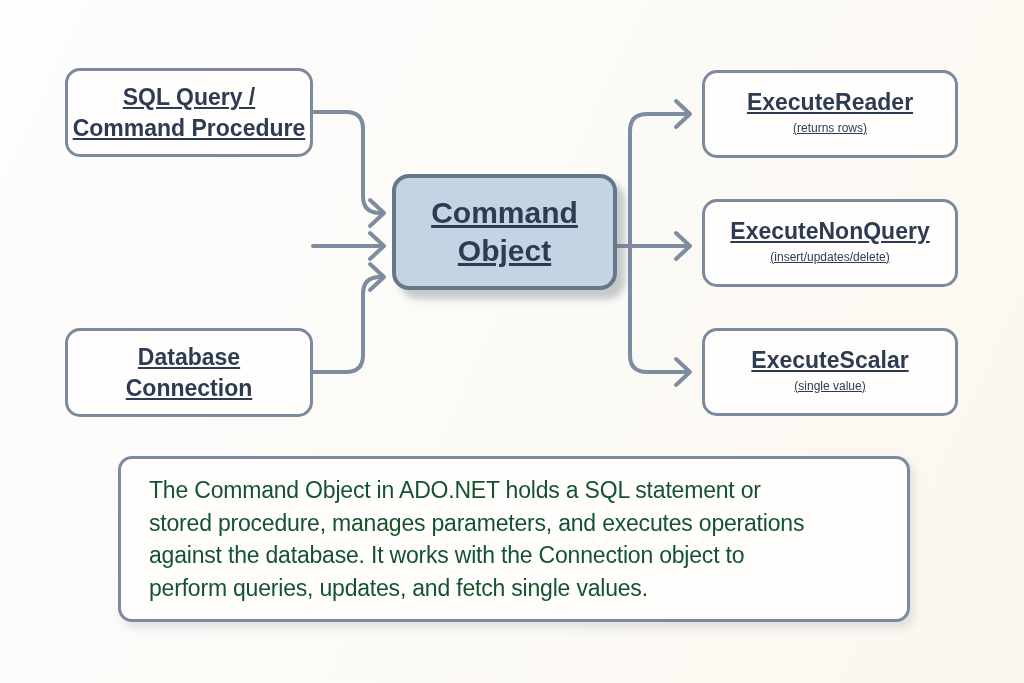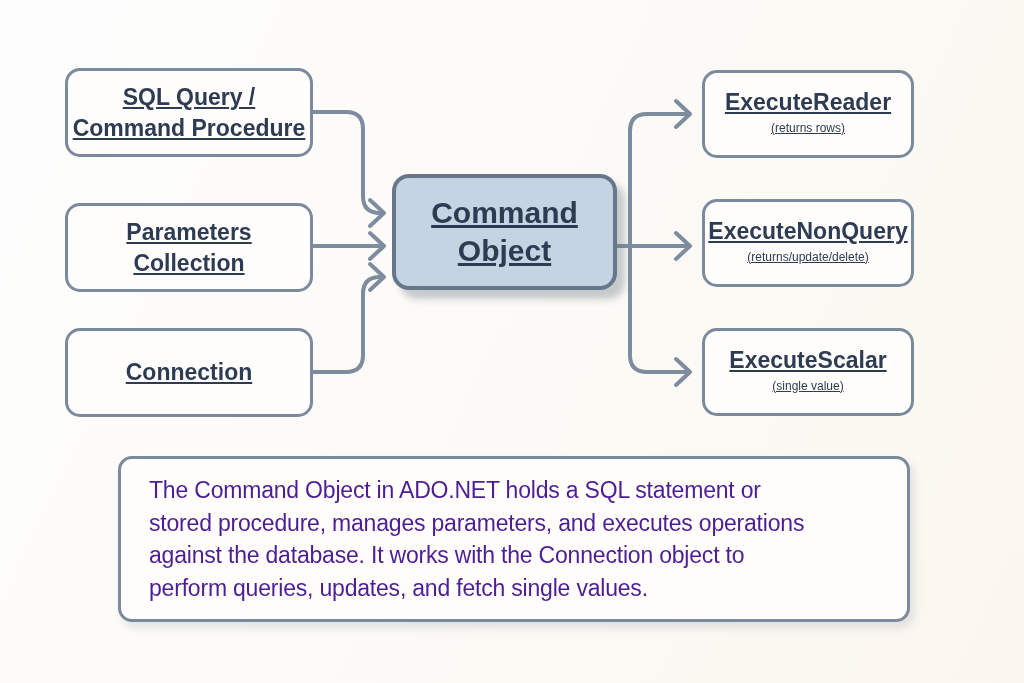--- a/index.html
+++ b/index.html
@@ -43,21 +43,21 @@
   .input-node {
     left: 65px;
     width: 248px;
     height: 89px;
     font-size: 23px;
     font-weight: 600;
     line-height: 31px;
   }
   .output-node {
     left: 702px;
-    width: 212px;
+    width: 256px;
     height: 88px;
   }
   .output-title {
     font-size: 23px;
     font-weight: 700;
     line-height: 28px;
   }
   .output-subtitle {
     font-size: 12px;
     font-weight: 400;
@@ -82,21 +82,21 @@
     top: 456px;
     width: 792px;
     height: 166px;
     background: #fffefd;
     border: 3px solid #7b8a9c;
     border-radius: 14px;
     padding: 24px 28px;
     display: flex;
     flex-direction: column;
     justify-content: center;
-    color: #4c1d95;
+    color: #14532d;
     font-size: 23px;
     line-height: 32.5px;
     letter-spacing: -0.2px;
     box-shadow: 4px 6px 8px rgba(130, 140, 152, 0.22);
   }
 </style>
 </head>
 <body>
 
 <div id="stage">
@@ -115,40 +115,37 @@
     <path d="M617,246 H687"></path>
     <path d="M676,233 L690,246 L676,259"></path>
     <path d="M630,246 V355 Q630,372 647,372 H687"></path>
     <path d="M676,359 L690,372 L676,385"></path>
   </svg>
 
   <div class="node input-node" style="top:68px">
     <div>SQL Query /</div>
     <div>Command Procedure</div>
   </div>
-  <div class="node input-node" style="top:203px">
-    <div>Parameters</div>
-    <div>Collection</div>
-  </div>
   <div class="node input-node" style="top:328px">
+    <div>Database</div>
     <div>Connection</div>
   </div>
 
   <div class="node" id="command-node">
     <div>Command</div>
     <div>Object</div>
   </div>
 
   <div class="node output-node" style="top:70px">
     <div class="output-title">ExecuteReader</div>
     <div class="output-subtitle">(returns rows)</div>
   </div>
   <div class="node output-node" style="top:199px">
     <div class="output-title">ExecuteNonQuery</div>
-    <div class="output-subtitle">(returns/update/delete)</div>
+    <div class="output-subtitle">(insert/updates/delete)</div>
   </div>
   <div class="node output-node" style="top:328px">
     <div class="output-title">ExecuteScalar</div>
     <div class="output-subtitle">(single value)</div>
   </div>
 
   <div id="note-box">
     <div>The Command Object in ADO.NET holds a SQL statement or</div>
     <div>stored procedure, manages parameters, and executes operations</div>
     <div>against the database. It works with the Connection object to</div>

